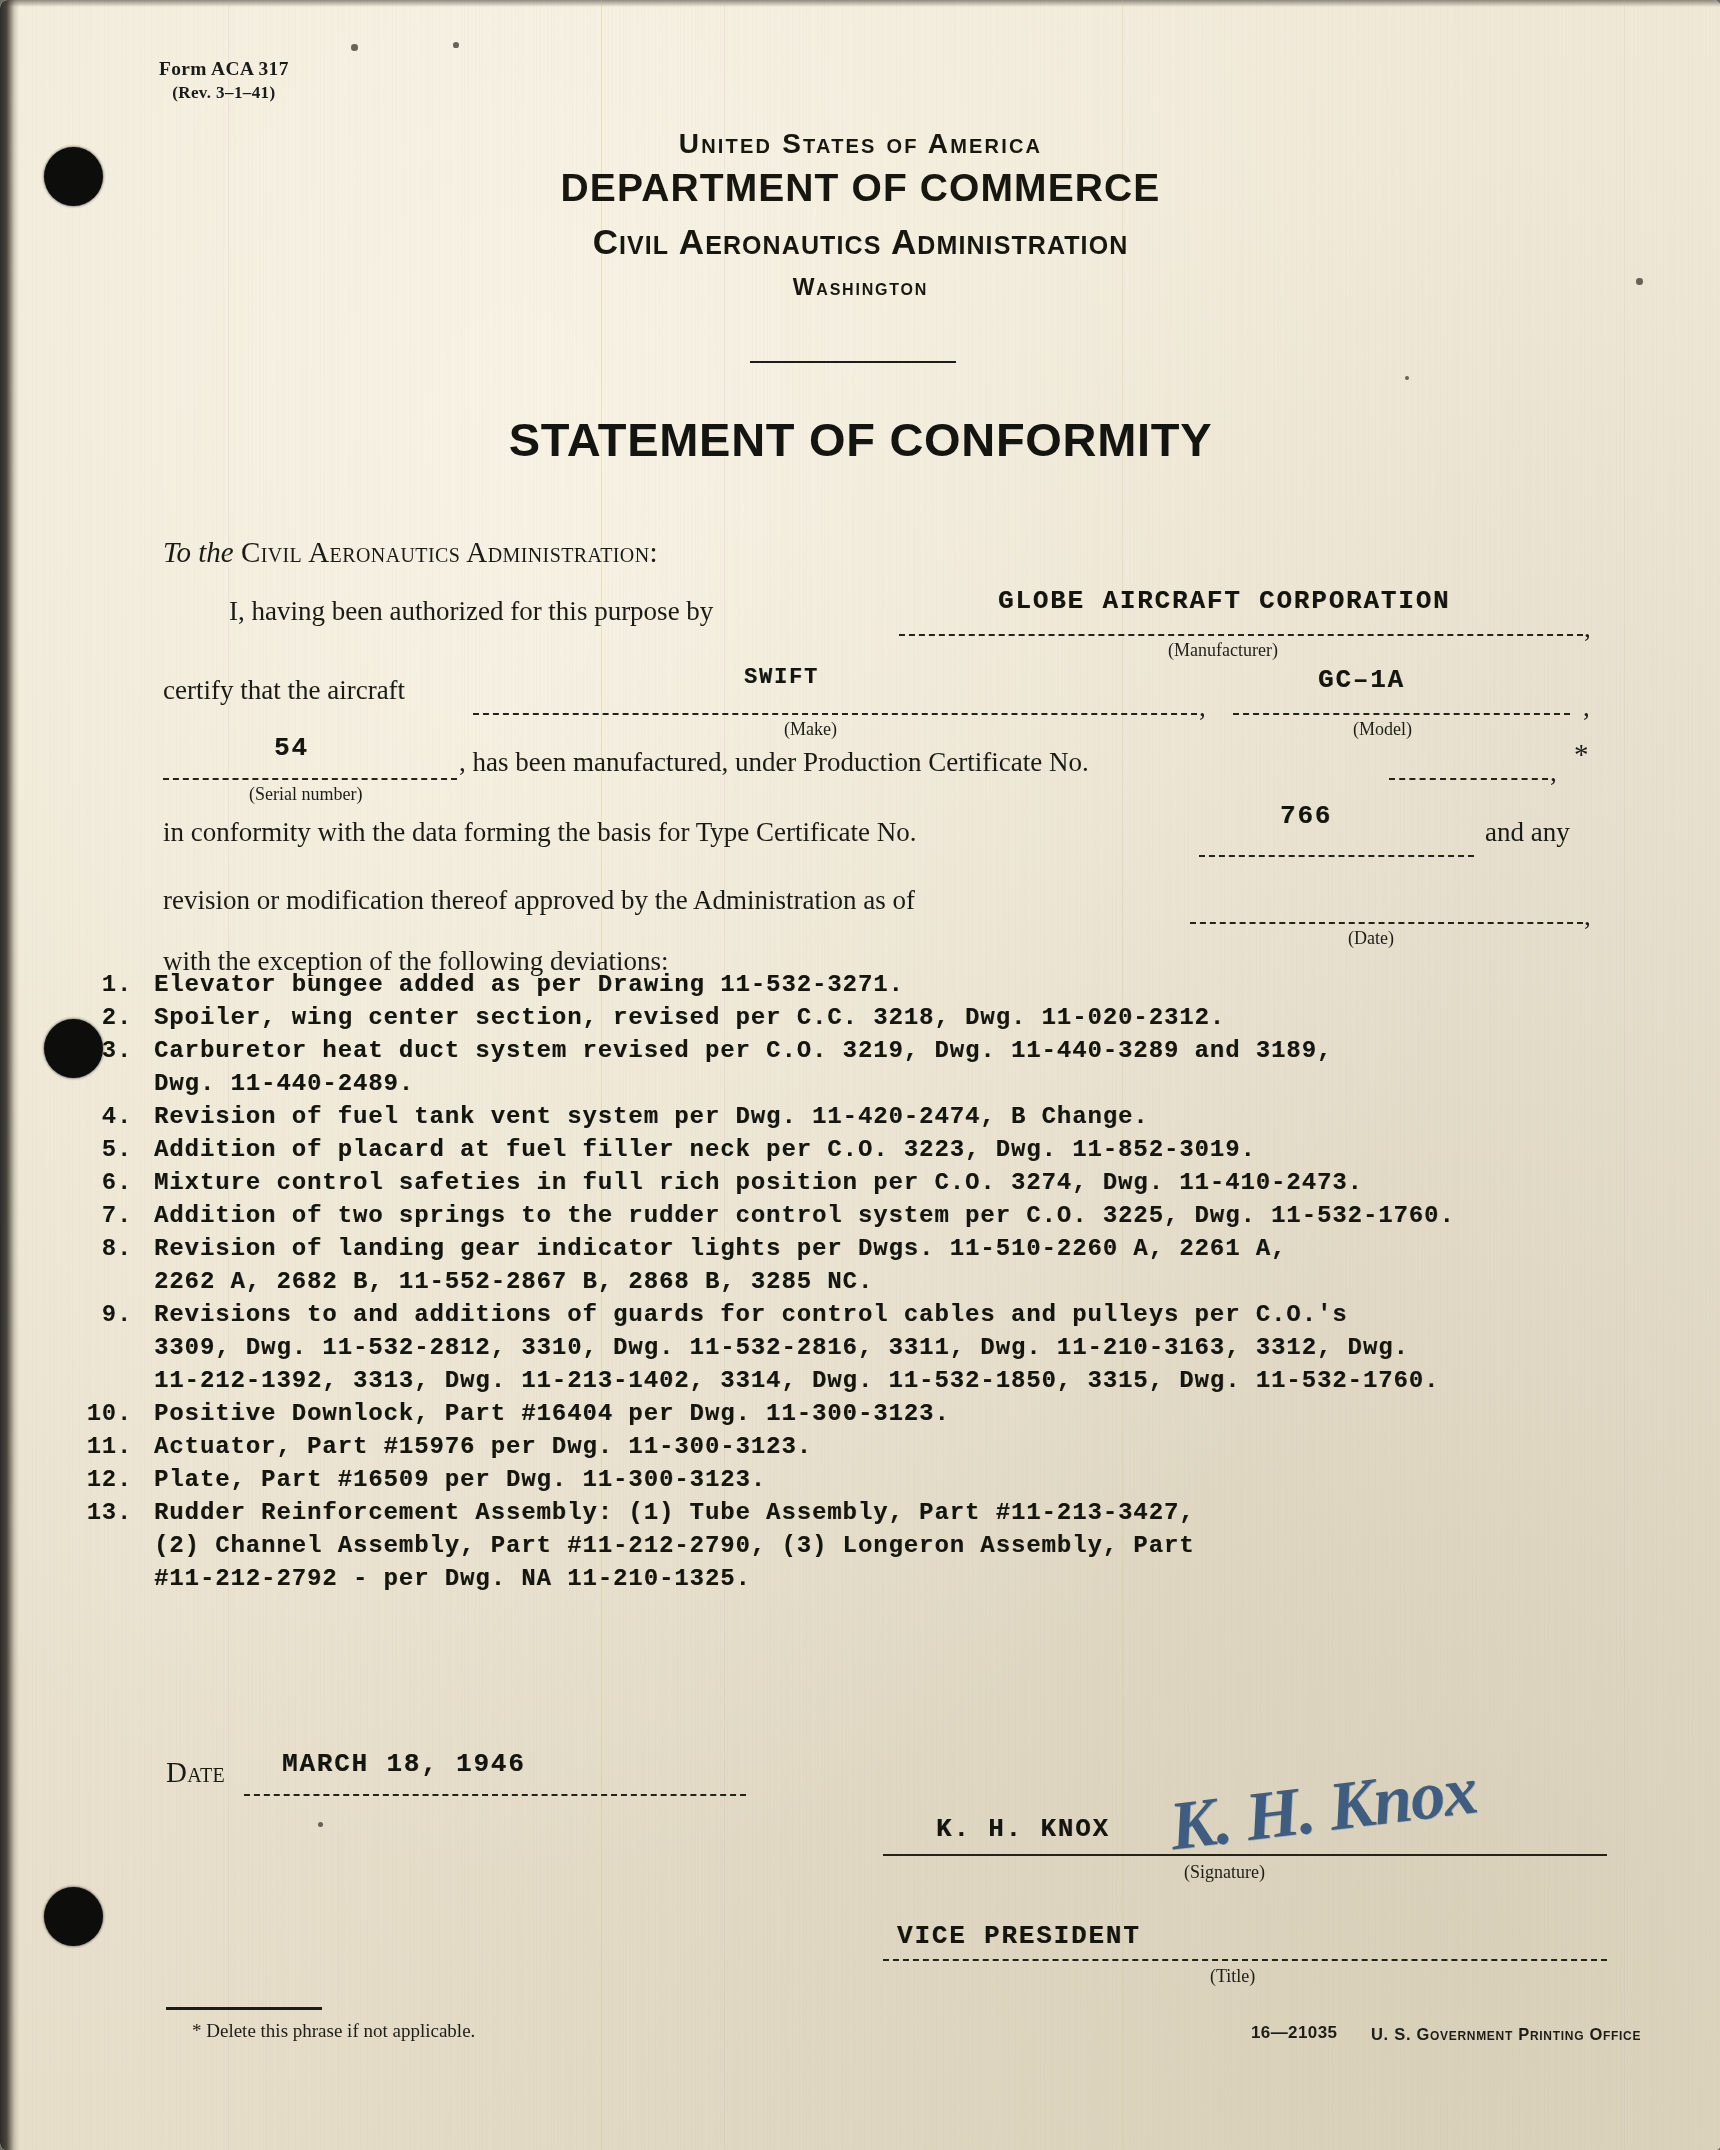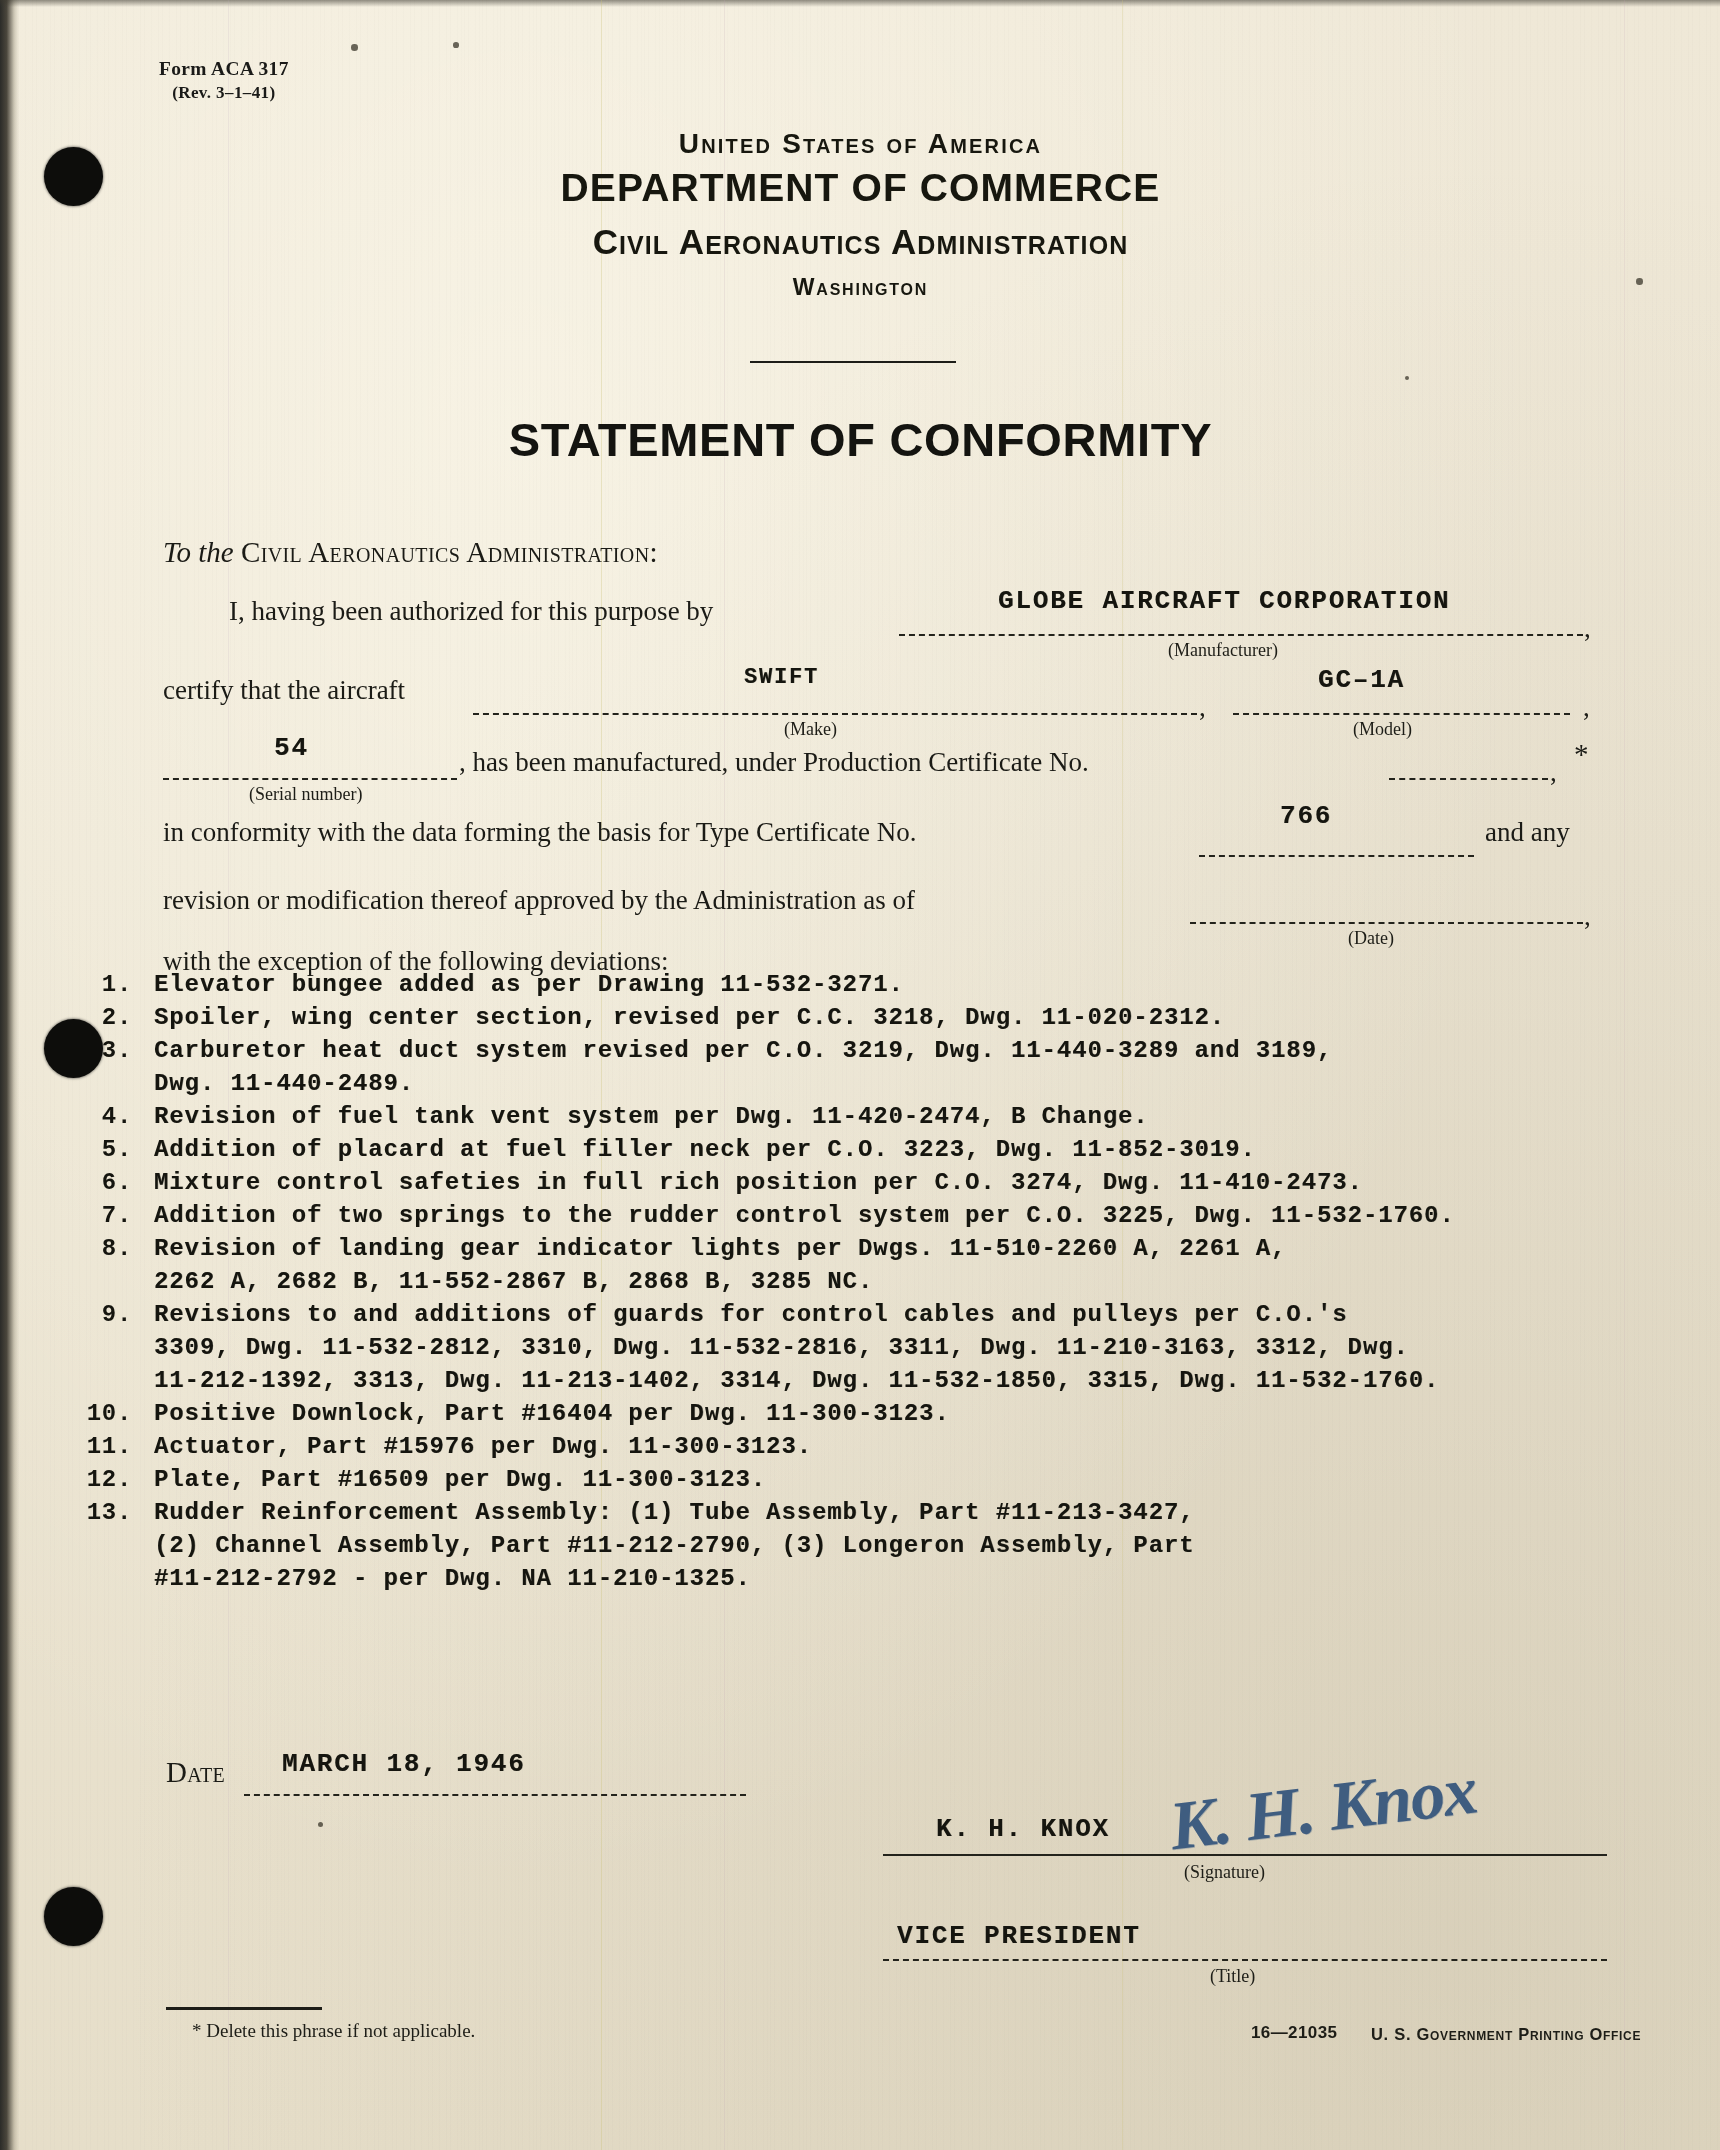--- a/index.html
+++ b/index.html
@@ -3,20 +3,21 @@
 <meta charset="utf-8">
 <style>
   html, body { margin:0; padding:0; background:#6b6b63; }
   body { font-family:"Liberation Serif", serif; }
 
   .page {
     position:relative;
     width:1721px; height:2151px;
     background:#c4b5fd;
     overflow:hidden;
+    border-radius:8px;
   }
 
   
   .paper-grain {
     position:absolute; inset:0;
     background:
       repeating-linear-gradient(90deg,
         rgba(0,0,0,0.012) 0px, rgba(0,0,0,0.012) 0.7px,
         rgba(255,255,255,0) 0.7px, rgba(255,255,255,0) 3.6px),
       radial-gradient(ellipse at 30% 20%, rgba(255,252,240,0.55), rgba(0,0,0,0) 60%),

